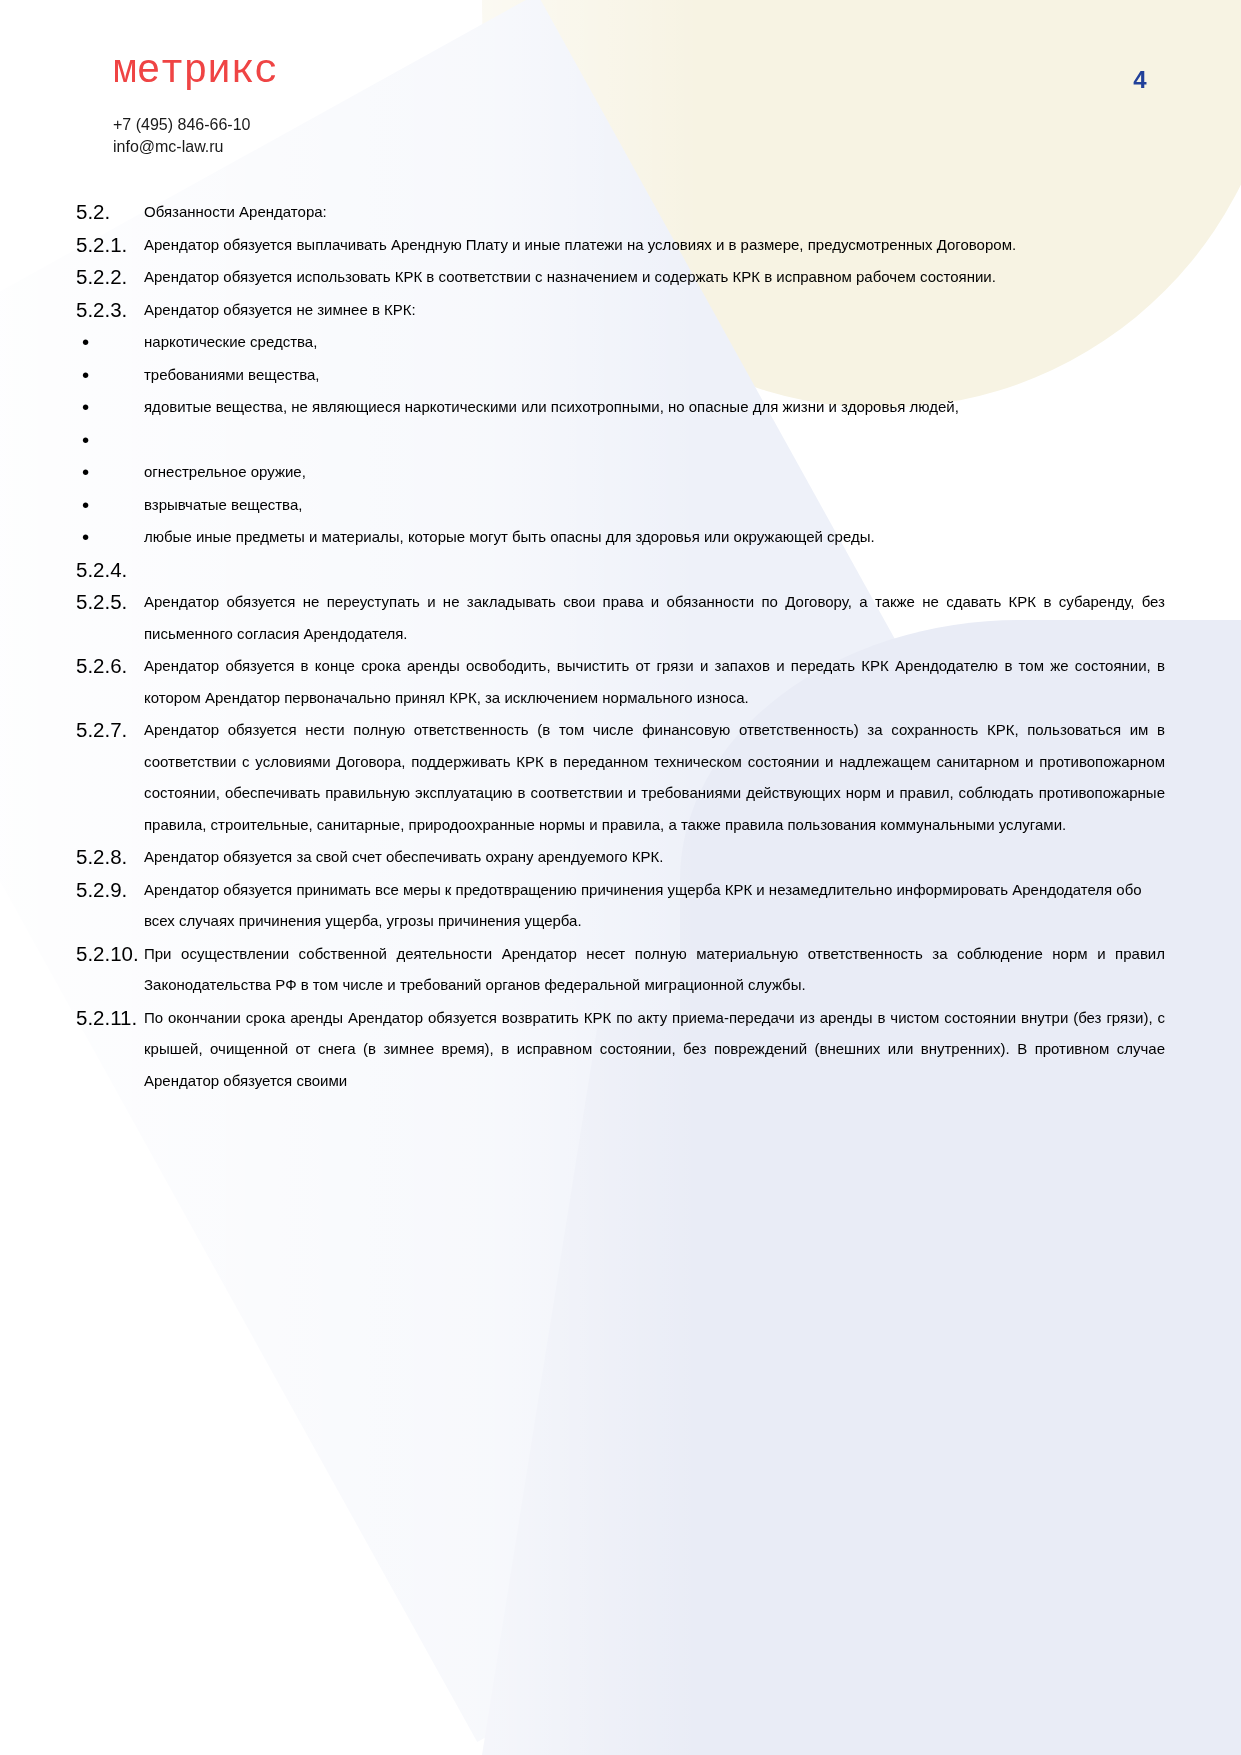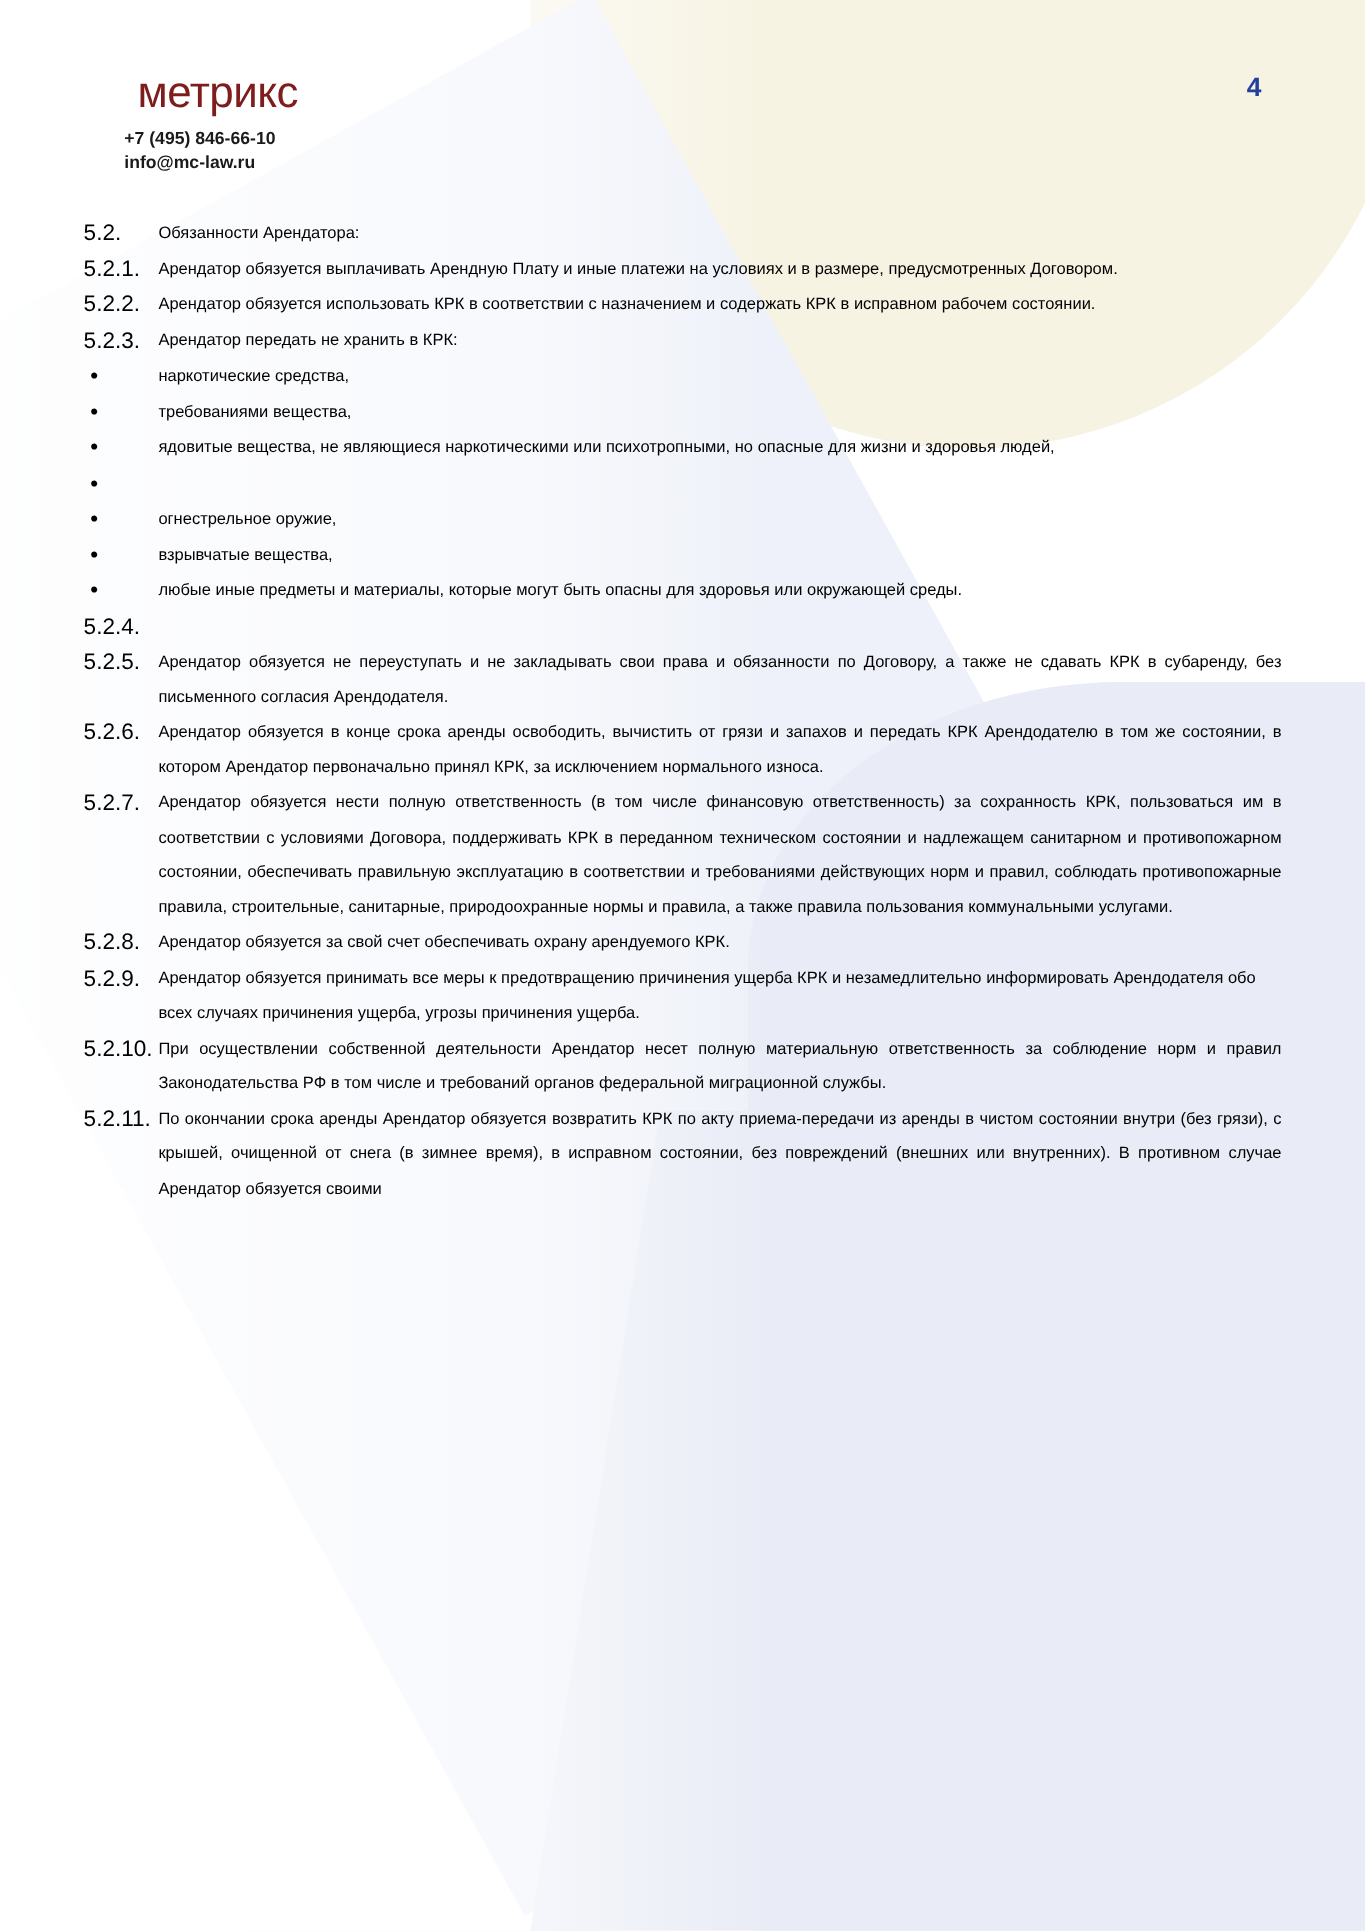--- a/index.html
+++ b/index.html
@@ -101,32 +101,31 @@
     width: 1241px;
     height: 180px;
   }
 
   .brand-block {
     position: absolute;
     left: 113px;
     top: 52px;
   }
   .brand-logo {
-    font-family: Liberation Sans, sans-serif;
+    font-family: Liberation Mono, monospace;
     font-size: 40px;
     font-weight: 400;
     letter-spacing: -0.5px;
-    color: #7f1d1d;
+    color: #ef4444;
     line-height: 1;
-    margin: 12px;
+    margin: 0;
     white-space: nowrap;
   }
   .brand-contacts {
-    margin-top: 10px;
-    font-weight: bold;
+    margin-top: 22px;
   }
   .brand-contact-line {
     font-size: 16px;
     color: #1a1a1a;
     line-height: 1.35;
     white-space: nowrap;
   }
 
   .page-number {
     position: absolute;
@@ -217,21 +216,21 @@
         <div class="para">
           <div class="para-num">5.2.1.</div>
           <div class="para-text nojustify">Арендатор обязуется выплачивать Арендную Плату и иные платежи на условиях и в размере, предусмотренных Договором.</div>
         </div>
         <div class="para">
           <div class="para-num">5.2.2.</div>
           <div class="para-text nojustify">Арендатор обязуется использовать КРК в соответствии с назначением и содержать КРК в исправном рабочем состоянии.</div>
         </div>
         <div class="para">
           <div class="para-num">5.2.3.</div>
-          <div class="para-text nojustify">Арендатор передать не хранить в КРК:</div>
+          <div class="para-text nojustify">Арендатор обязуется не зимнее в КРК:</div>
         </div>
         <div class="para">
           <div class="para-bullet">•</div>
           <div class="para-text nojustify">наркотические средства,</div>
         </div>
         <div class="para">
           <div class="para-bullet">•</div>
           <div class="para-text nojustify">требованиями вещества,</div>
         </div>
         <div class="para">

